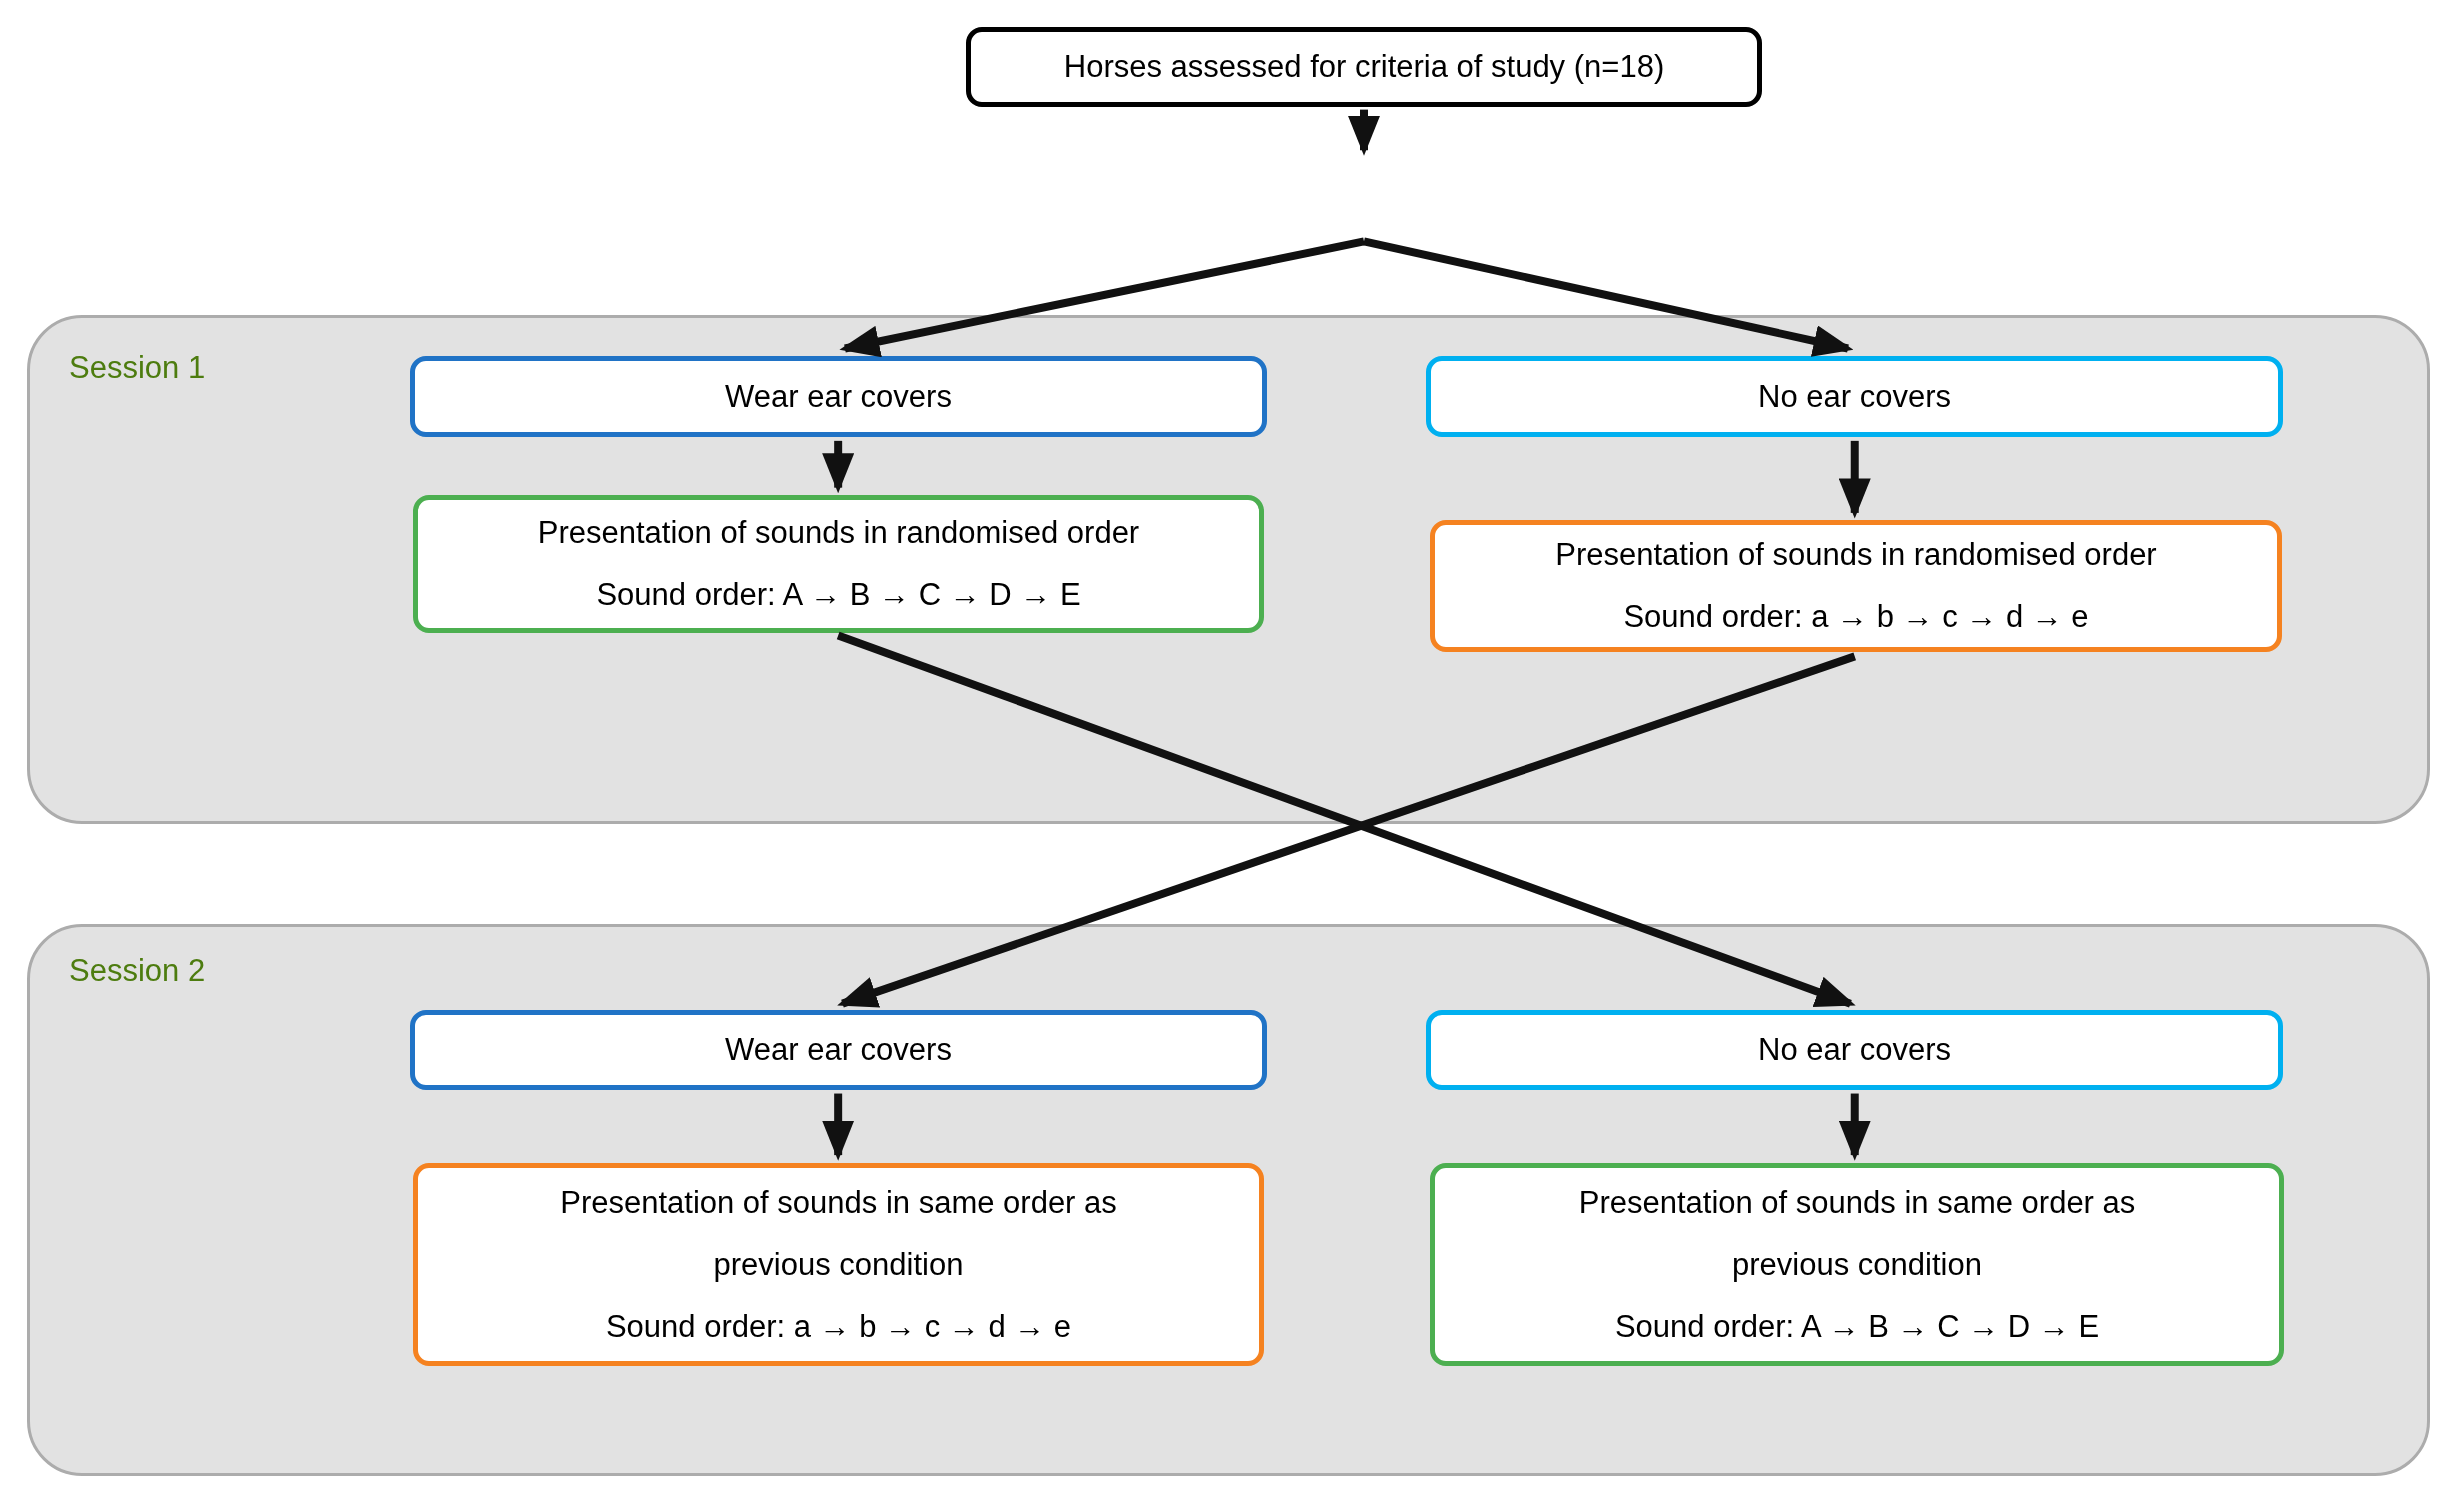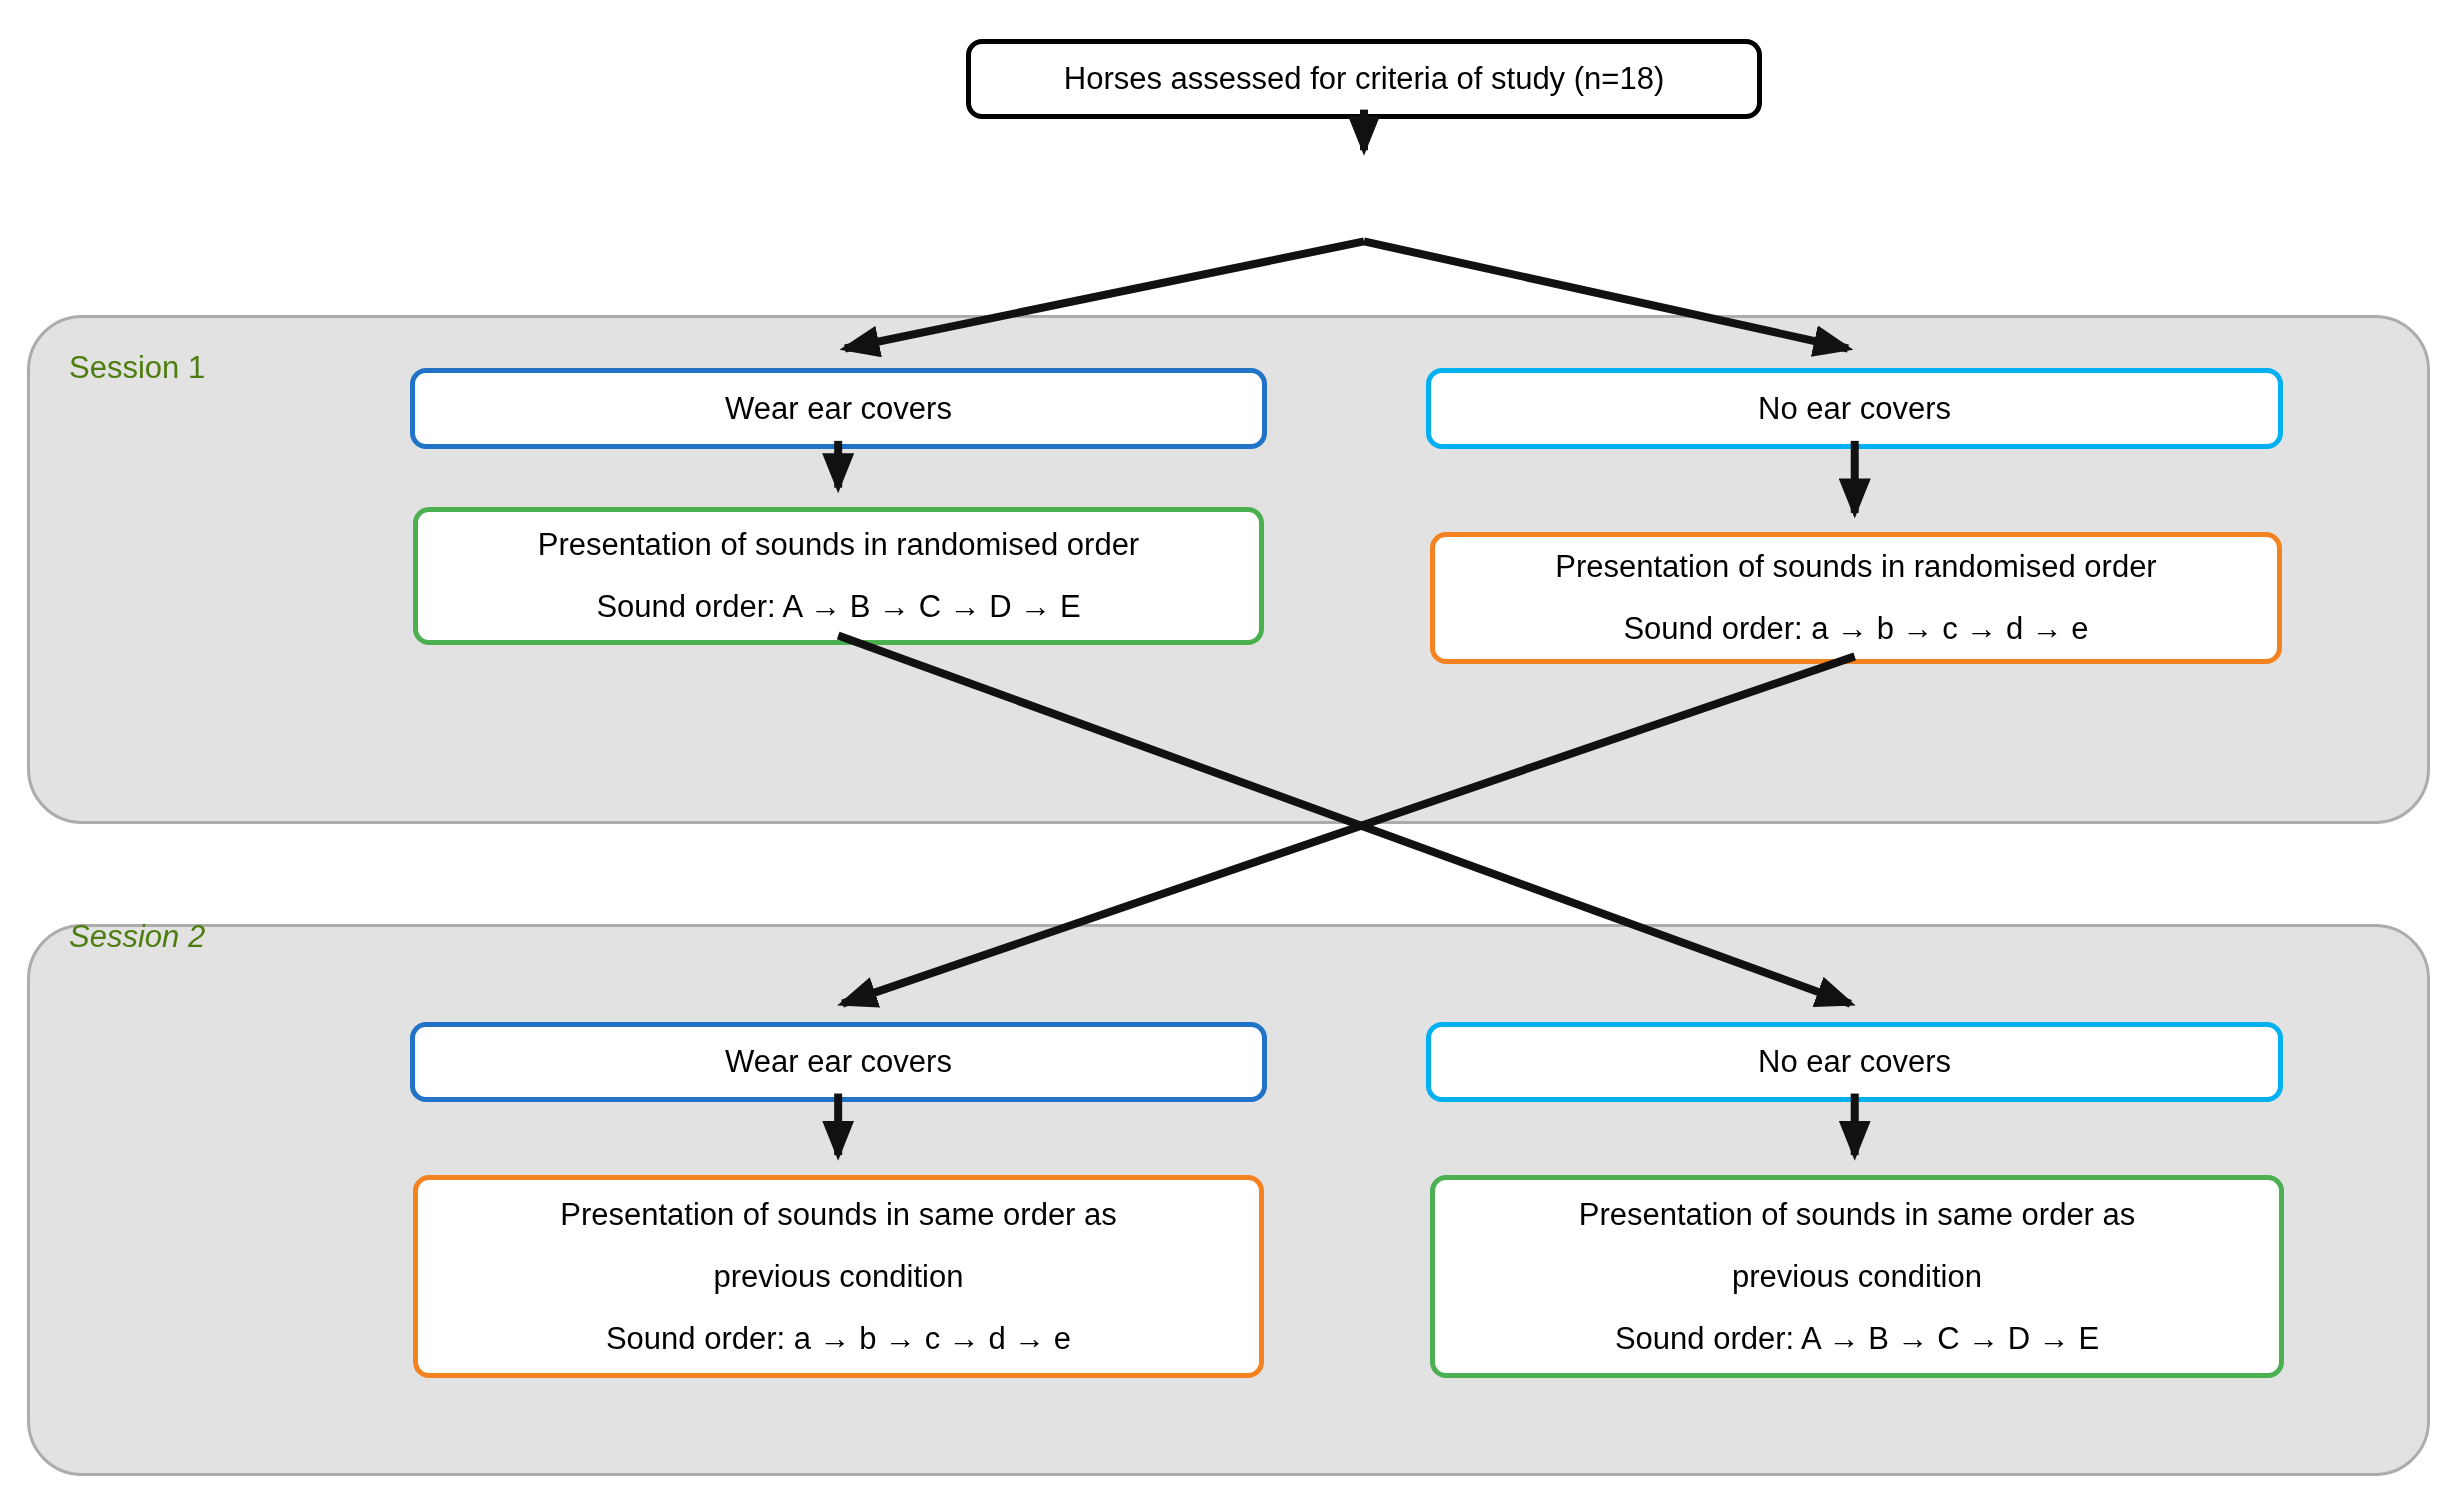--- a/index.html
+++ b/index.html
@@ -31,21 +31,20 @@
     border-radius: 16px;
     box-sizing: border-box;
     display: flex;
     flex-direction: column;
     align-items: center;
     justify-content: center;
     text-align: center;
     font-size: 31px;
     color: #000000;
     line-height: 62px;
-    margin-top: 12px;
   }
   .node .line { white-space: nowrap; }
   #arrow-layer {
     position: absolute;
     left: 0; top: 0;
     width: 2462px;
     height: 1495px;
     pointer-events: none;
     z-index: 30;
   }
@@ -56,21 +55,21 @@
 </style>
 </head>
 <body>
 
 <div id="canvas">
 
   <div class="session" style="left: 27px; top: 315px; width: 2403px; height: 509px; background-color: rgb(226, 226, 226);"></div>
   <span class="session-label" style="left:69px; top:350px;">Session 1</span>
 
   <div class="session" style="left: 27px; top: 924px; width: 2403px; height: 552px; background-color: rgb(226, 226, 226);"></div>
-  <span class="session-label" style="left:69px; top:919px;font-style:italic;">Session 2</span>
+  <span class="session-label" style="left:69px; top:953px;">Session 2</span>
 
   <div class="node" style="left:966px; top:27px; width:796px; height:80px;">
     <div class="line">Horses assessed for criteria of study (n=18)</div>
   </div>
 
 
   <div class="node" style="left: 410px; top: 356px; width: 857px; height: 81px; border-color: rgb(32, 115, 198);">
     <div class="line">Wear ear covers</div>
   </div>
 

